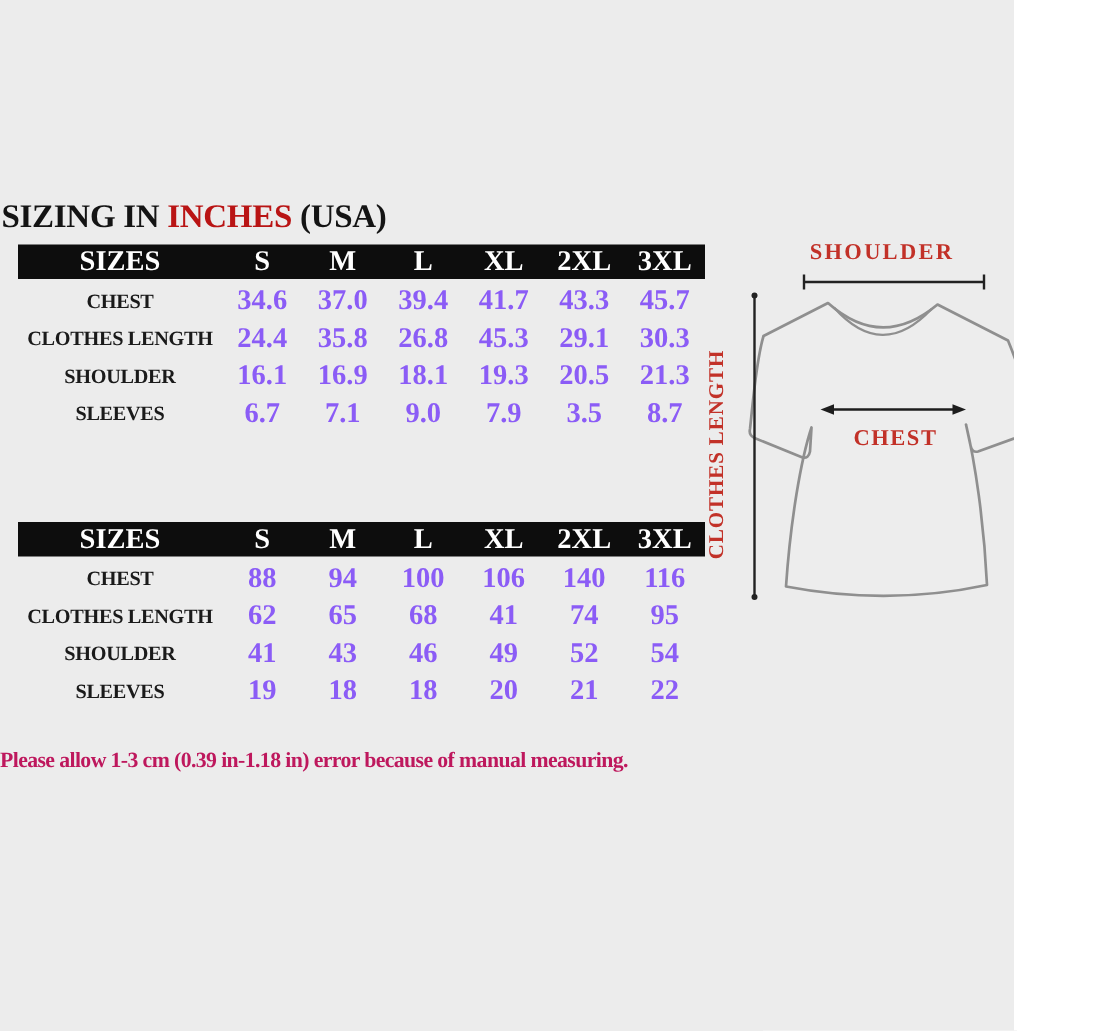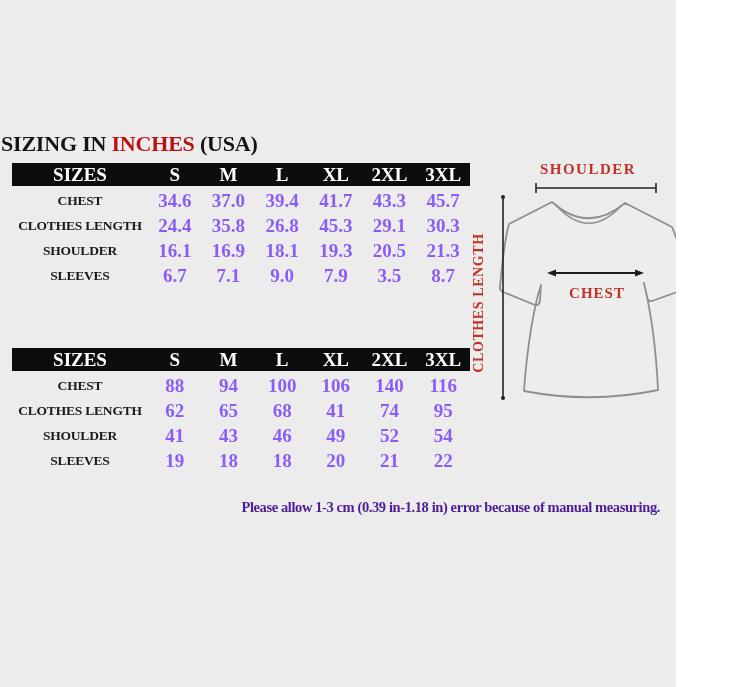--- a/index.html
+++ b/index.html
@@ -23,22 +23,22 @@
   .table-cm{top:348px;}
   .thead,.trow{display:grid;grid-template-columns:136px repeat(6,1fr);align-items:center;margin-left:12px;}
   .thead{background:#0d0d0d;height:23px;}
   .thead .cell{color:#ffffff;font-weight:bold;font-size:19px;text-align:center;line-height:23px;}
   .tbody{margin-top:2px;}
   .trow{height:25px;}
   .trow .rlabel{font-size:13.5px;font-weight:bold;text-align:center;letter-spacing:-0.2px;color:#1a1a1a;}
   .trow .val{font-size:19px;font-weight:bold;text-align:center;color:#8b5cf6;}
   
   .note{
-    position:absolute;left:0;top:499px;width:660px;text-align:right;
-    font-size:14.5px;font-weight:bold;letter-spacing:-0.4px;color:#4c1d95;
+    position:absolute;left:0;top:499px;width:660px;text-align:left;
+    font-size:14.5px;font-weight:bold;letter-spacing:-0.4px;color:#be185d;
   }
   
   .diagram-svg{position:absolute;left:455px;top:140px;}
   .dg-label{
     position:absolute;white-space:nowrap;color:#c23128;font-weight:bold;
     font-size:15px;letter-spacing:1.5px;
   }
   .lbl-shoulder{left:588px;top:169px;transform:translate(-50%,-50%);}
   .lbl-chest{left:597px;top:293px;transform:translate(-50%,-50%);letter-spacing:1px;}
   .lbl-clothes-length{left:479px;top:303px;font-size:14px;letter-spacing:0.6px;

